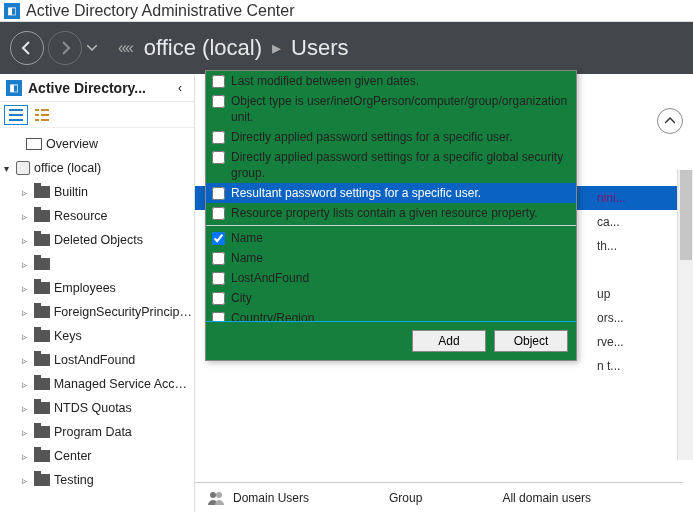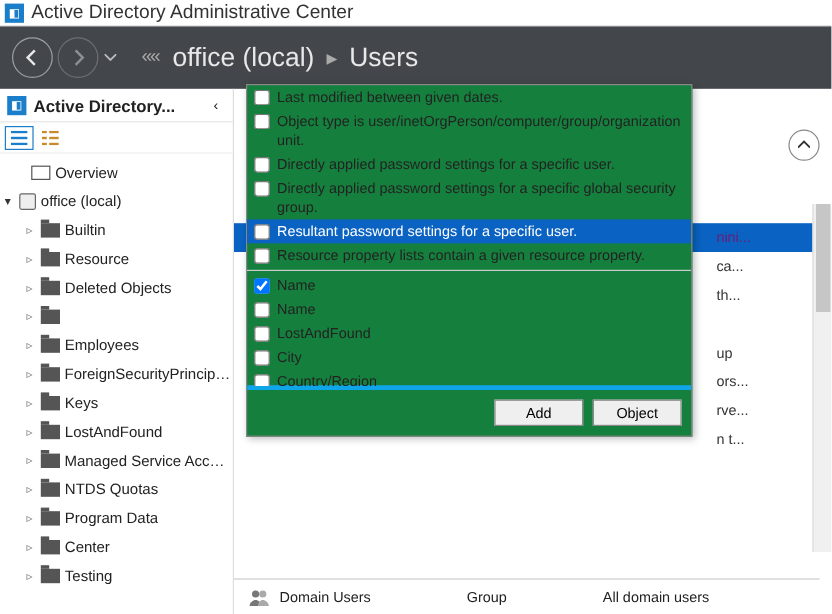--- a/index.html
+++ b/index.html
@@ -60,21 +60,21 @@
   .add-criteria .plus { color:#2a8a2a; font-weight:bold; margin-right:3px;}
   .add-criteria .dd { margin-left:4px; font-size:9px;}
 
   
   .criteria-popup { position:absolute; left:205px; top:70px; width:372px; background:#15803d; border:1px solid #888; box-shadow:2px 2px 6px rgba(0,0,0,0.25); z-index:30; }
   .criteria-list { max-height:250px; overflow-y:scroll; }
   .crit-row { display:flex; align-items:flex-start; padding:2px 6px; font-size:12px; line-height:16px; cursor:pointer;}
   .crit-row input[type=checkbox]{ margin-right:6px; margin-top:2px; width:13px; height:13px;}
   .crit-row.highlight { background:#0a63c2; color:#fff; }
   .crit-sep { height:1px; background:#ccc; margin:2px 0;}
-  .criteria-buttons { display:flex; justify-content:flex-end; gap:8px; padding:8px; border-top:4px solid #0ea5e9;}
+  .criteria-buttons { display:flex; justify-content:flex-end; gap:8px; padding:8px; border-top:1px solid #0ea5e9;}
   .dlg-btn { min-width:74px; height:22px; border:1px solid #888; background:#efefef; font-size:12px; cursor:pointer;}
 
   
   .bg-band { position:absolute; left:0; top:112px; right:10px; height:24px; background:#0a63c2; z-index:5;}
   .bg-frag { position:absolute; right:10px; top:112px; width:90px; color:#fff; font-size:12px; z-index:6; height:320px; overflow:hidden;}
   .bg-frag .frow { height:24px; display:flex; align-items:center; padding-left:4px;}
   .bg-frag .frow.first{ color:#701a75;}
   .bg-frag .frow.rest{ color:#333;}
   .bg-scroll { position:absolute; right:0px; top:96px; width:16px; height:290px; background:#f0f0f0; z-index:7; border-left:1px solid #ddd;}
   .bg-scroll .thumb{ position:absolute; top:0; left:2px; width:12px; height:90px; background:#c6c6c6;}

